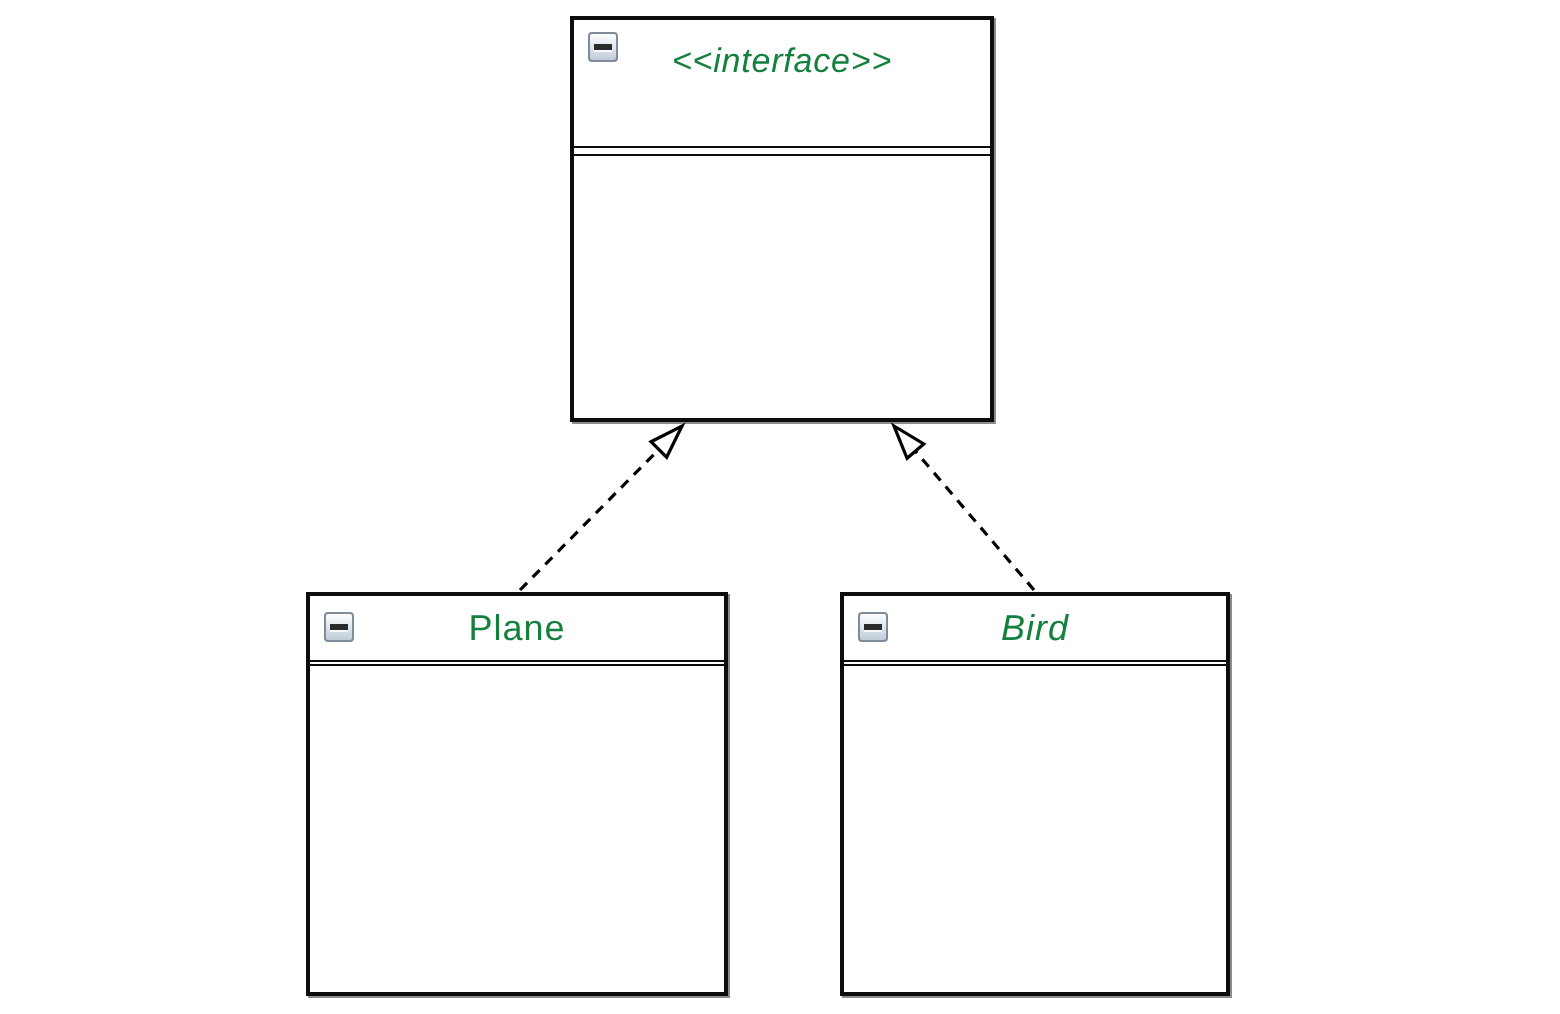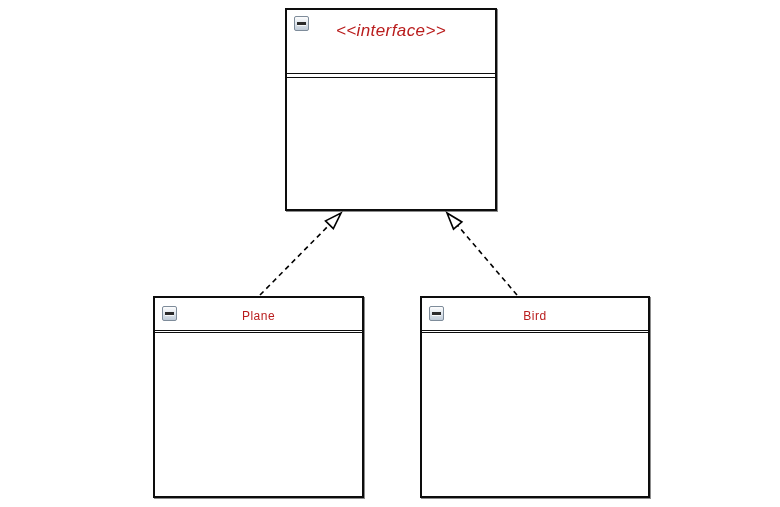--- a/index.html
+++ b/index.html
@@ -18,47 +18,47 @@
     position: absolute;
     background: #ffffff;
     border: 2px solid #0d0d0d;
     box-shadow: 1px 1px 0 rgba(0,0,0,0.45);
     display: flex;
     flex-direction: column;
   }
 
   #flyable-box { left: 285px; top: 8px;   width: 212px; height: 203px; }
   #plane-box   { left: 153px; top: 296px; width: 211px; height: 202px; }
-  #bird-box    { left: 420px; top: 296px; width: 230px; height: 202px; }
+  #bird-box    { left: 420px; top: 296px; width: 195px; height: 202px; font-style: italic; }
 
   .class-header {
     position: relative;
     border-bottom: 1.5px solid #0d0d0d;
     text-align: center;
-    color: #b91c1c;
+    color: #15803d;
   }
   #flyable-box .class-header {
     height: 64px;
     padding-top: 9px;
     line-height: 23px;
   }
   #plane-box .class-header,
   #bird-box .class-header {
     height: 33px;
     line-height: 33px;
   }
 
   .stereotype, .iface-name {
     font-style: italic;
     font-size: 17px;
     letter-spacing: 0.4px;
     display: block;
   }
   .class-name {
-    font-size: 12px;
+    font-size: 18px;
     letter-spacing: 0.5px;
   }
 
   .attr-strip {
     border-bottom: 1.5px solid #0d0d0d;
     background: #ffffff;
   }
   #flyable-box .attr-strip { height: 4px; }
   #plane-box .attr-strip, #bird-box .attr-strip { height: 2px; }
 

